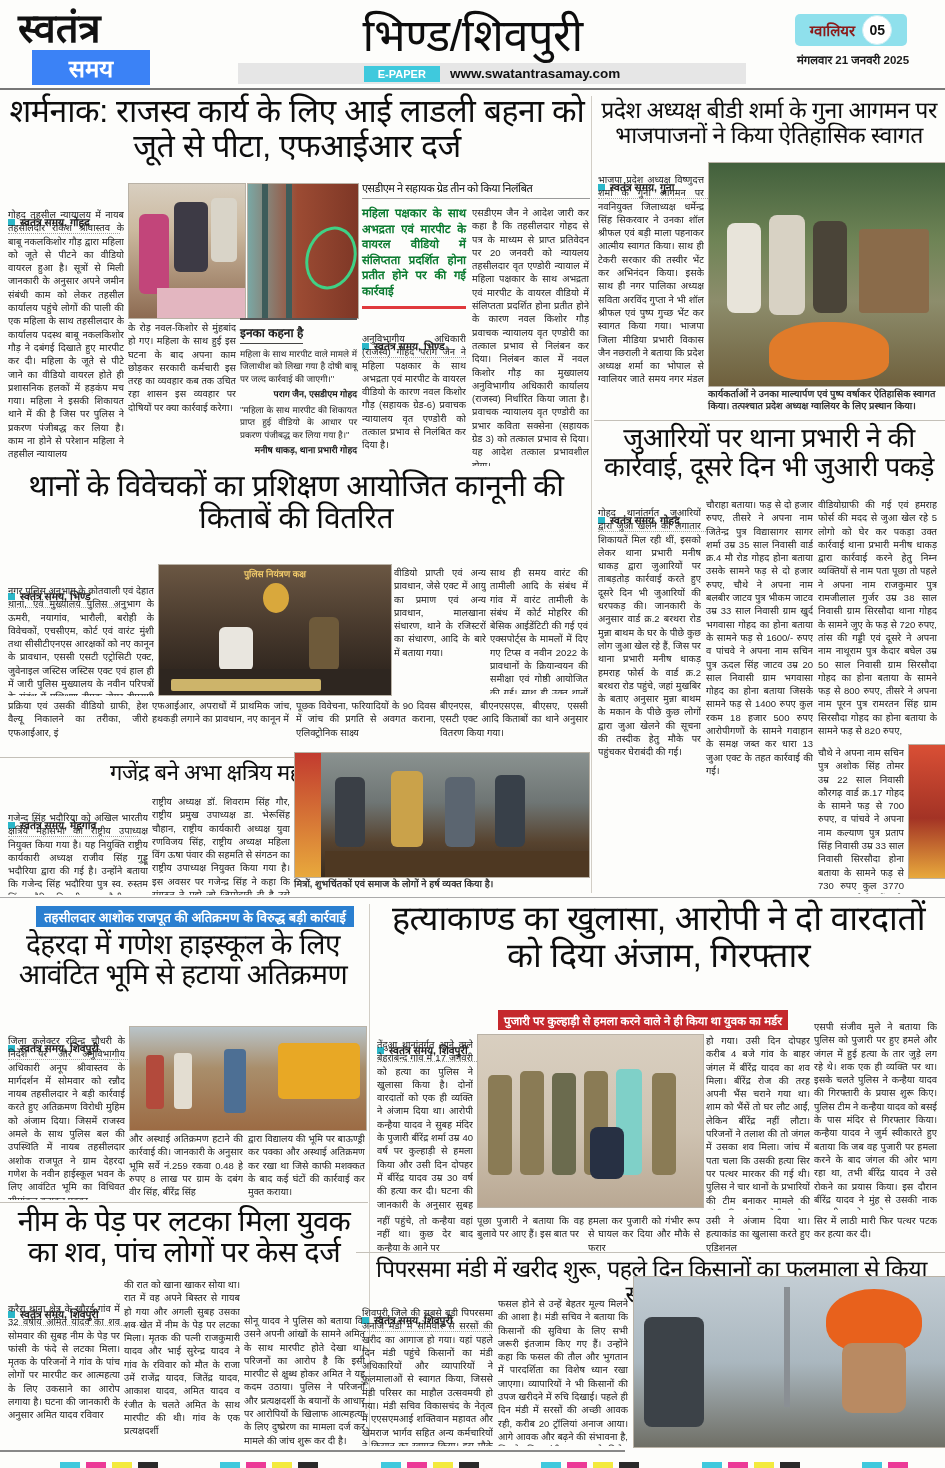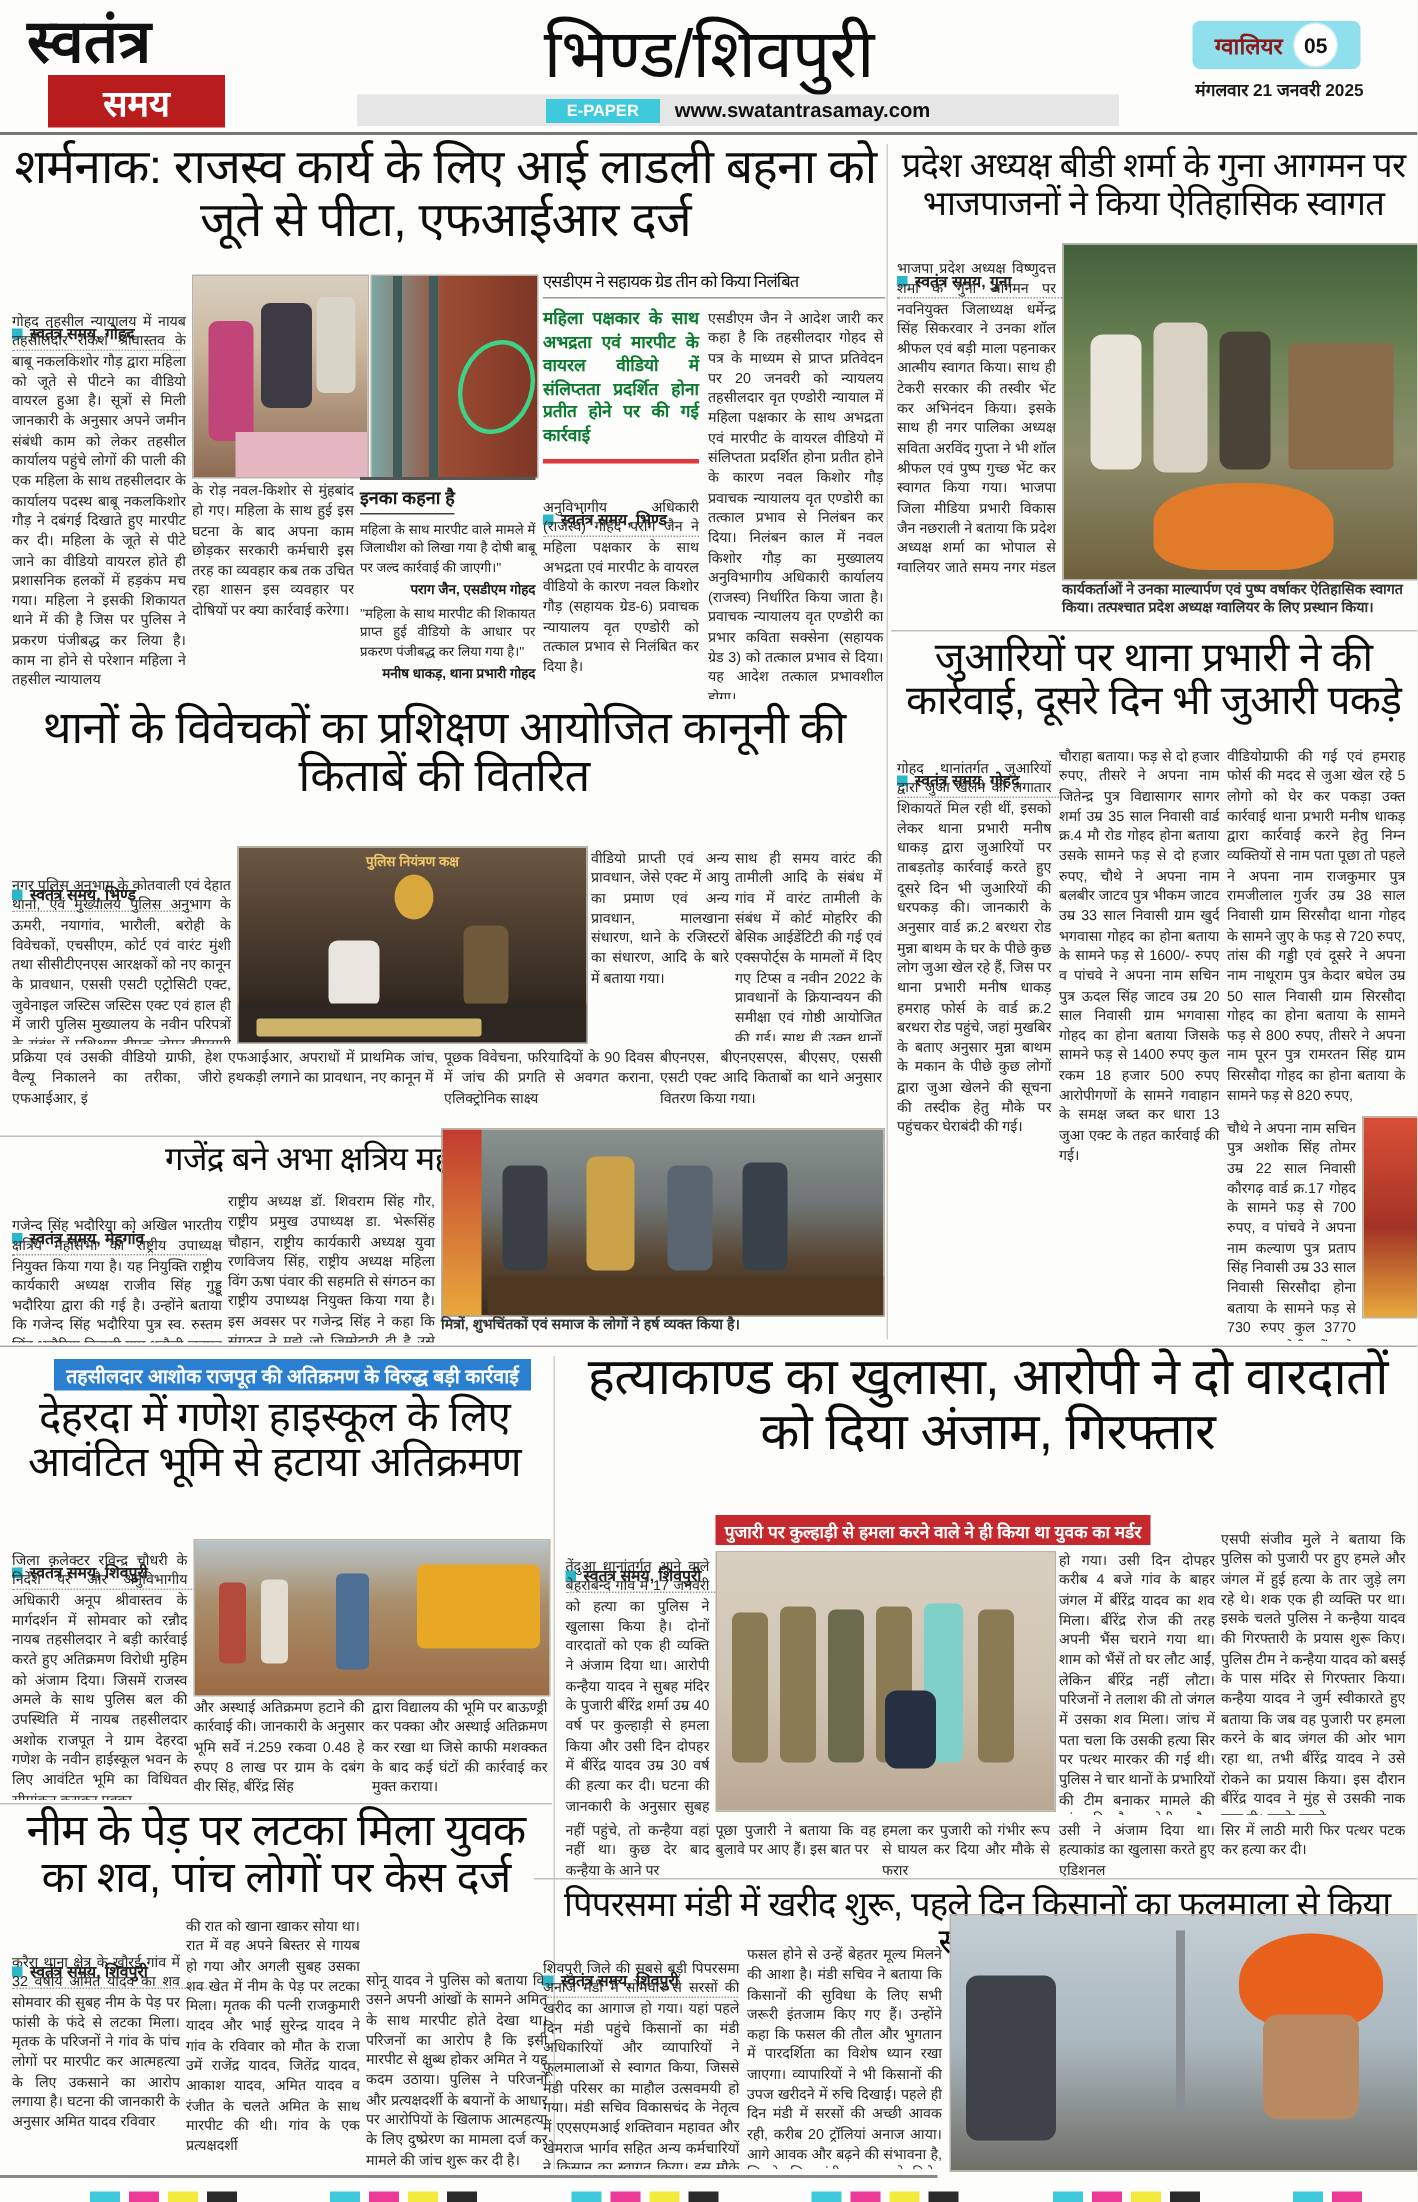--- a/index.html
+++ b/index.html
@@ -26,21 +26,21 @@
   .greensub{font-size:11.5px;font-weight:bold;color:#0a7a2f;line-height:1.35;text-align:justify;
             border-bottom:3px solid #e0393c;padding-bottom:7px;}
 </style>
 </head>
 <body>
 
 <div class="page">
 
   <div class="abs" style="left:18px;top:8px;width:155px;">
     <div style="font-size:40px;font-weight:bold;color:#111;line-height:1;">स्वतंत्र</div>
-    <div style="background:#b91c1c;color:#fff;font-size:24px;font-weight:bold;text-align:center;width:118px;margin:2px 0 0 14px;padding:1px 0;">समय</div>
+    <div style="background:#3b82f6;color:#fff;font-size:24px;font-weight:bold;text-align:center;width:118px;margin:2px 0 0 14px;padding:1px 0;">समय</div>
   </div>
 
   <div class="abs hl" style="left:270px;top:12px;width:405px;font-size:45px;">भिण्ड/शिवपुरी</div>
 
   <div class="abs" style="left:238px;top:63px;width:508px;height:21px;background:#e6e6e6;display:flex;align-items:center;justify-content:center;gap:10px;">
     <span style="background:#3fc9dd;color:#fff;font-size:11px;font-weight:bold;padding:2px 14px;">E-PAPER</span>
     <span style="font-size:13.5px;font-weight:bold;color:#111;">www.swatantrasamay.com</span>
   </div>
 
   <div class="abs" style="left:795px;top:14px;width:112px;height:32px;background:#8fe0ec;border-radius:5px;display:flex;align-items:center;justify-content:center;gap:7px;">
@@ -181,21 +181,21 @@
     <div class="fg" style="left:94px;top:22px;width:22px;height:64px;background:#4d6f94;border-radius:4px;"></div>
   </div>
   <div class="abs body" style="left:129px;top:1132px;width:114px;height:68px;">और अस्थाई अतिक्रमण हटाने की कार्रवाई की। जानकारी के अनुसार भूमि सर्वे नं.259 रकवा 0.48 हे रुपए 8 लाख पर ग्राम के दबंग वीर सिंह, बींरेंद्र सिंह</div>
   <div class="abs body" style="left:248px;top:1132px;width:117px;height:68px;">द्वारा विद्यालय की भूमि पर बाऊण्ड्री कर पक्का और अस्थाई अतिक्रमण कर रखा था जिसे काफी मशक्कत के बाद कई घंटों की कार्रवाई कर मुक्त कराया।</div>
 
   <div class="abs hl" style="left:372px;top:900px;width:573px;font-size:34px;">हत्याकाण्ड का खुलासा, आरोपी ने दो वारदातों को दिया अंजाम, गिरफ्तार</div>
   <div class="abs byline" style="left:377px;top:1016px;width:120px;">
     <span class="bull"></span>
     <span>स्वतंत्र समय, शिवपुरी</span>
   </div>
-  <div class="abs banner" style="left:477px;top:1010px;width:290px;height:20px;background:#c5282d;font-size:11.5px;">पुजारी पर कुल्हाड़ी से हमला करने वाले ने ही किया था युवक का मर्डर</div>
+  <div class="abs banner" style="left:498px;top:1010px;width:290px;height:20px;background:#c5282d;font-size:11.5px;">पुजारी पर कुल्हाड़ी से हमला करने वाले ने ही किया था युवक का मर्डर</div>
 
   <div class="abs body" style="left:377px;top:1038px;width:96px;height:172px;">तेंदुआ थानांतर्गत आने वाले बेहराबन्द गांव में 17 जनवरी को हत्या का पुलिस ने खुलासा किया है। दोनों वारदातों को एक ही व्यक्ति ने अंजाम दिया था। आरोपी कन्हैया यादव ने सुबह मंदिर के पुजारी बींरेंद्र शर्मा उम्र 40 वर्ष पर कुल्हाड़ी से हमला किया और उसी दिन दोपहर में बींरेंद्र यादव उम्र 30 वर्ष की हत्या कर दी। घटना की जानकारी के अनुसार सुबह के समय पुजारी बींरेंद्र शर्मा को कन्हैया यादव के परिजनों ने चाय</div>
   <div class="photo" style="left:477px;top:1034px;width:225px;height:172px;background:linear-gradient(180deg,#d9cfc0 0%,#cfc3b2 55%,#b9a893 100%);">
     <div class="fg" style="left:10px;top:40px;width:24px;height:100px;background:#8a7b55;border-radius:5px;"></div>
     <div class="fg" style="left:42px;top:36px;width:24px;height:104px;background:#8a7b55;border-radius:5px;"></div>
     <div class="fg" style="left:74px;top:38px;width:24px;height:102px;background:#6b6b4e;border-radius:5px;"></div>
     <div class="fg" style="left:106px;top:36px;width:24px;height:104px;background:#8a7b55;border-radius:5px;"></div>
     <div class="fg" style="left:138px;top:34px;width:26px;height:106px;background:#7fd0c8;border-radius:5px;"></div>
     <div class="fg" style="left:174px;top:38px;width:24px;height:102px;background:#8a7b55;border-radius:5px;"></div>
     <div class="fg" style="left:112px;top:92px;width:34px;height:52px;background:#273043;border-radius:8px;"></div>

